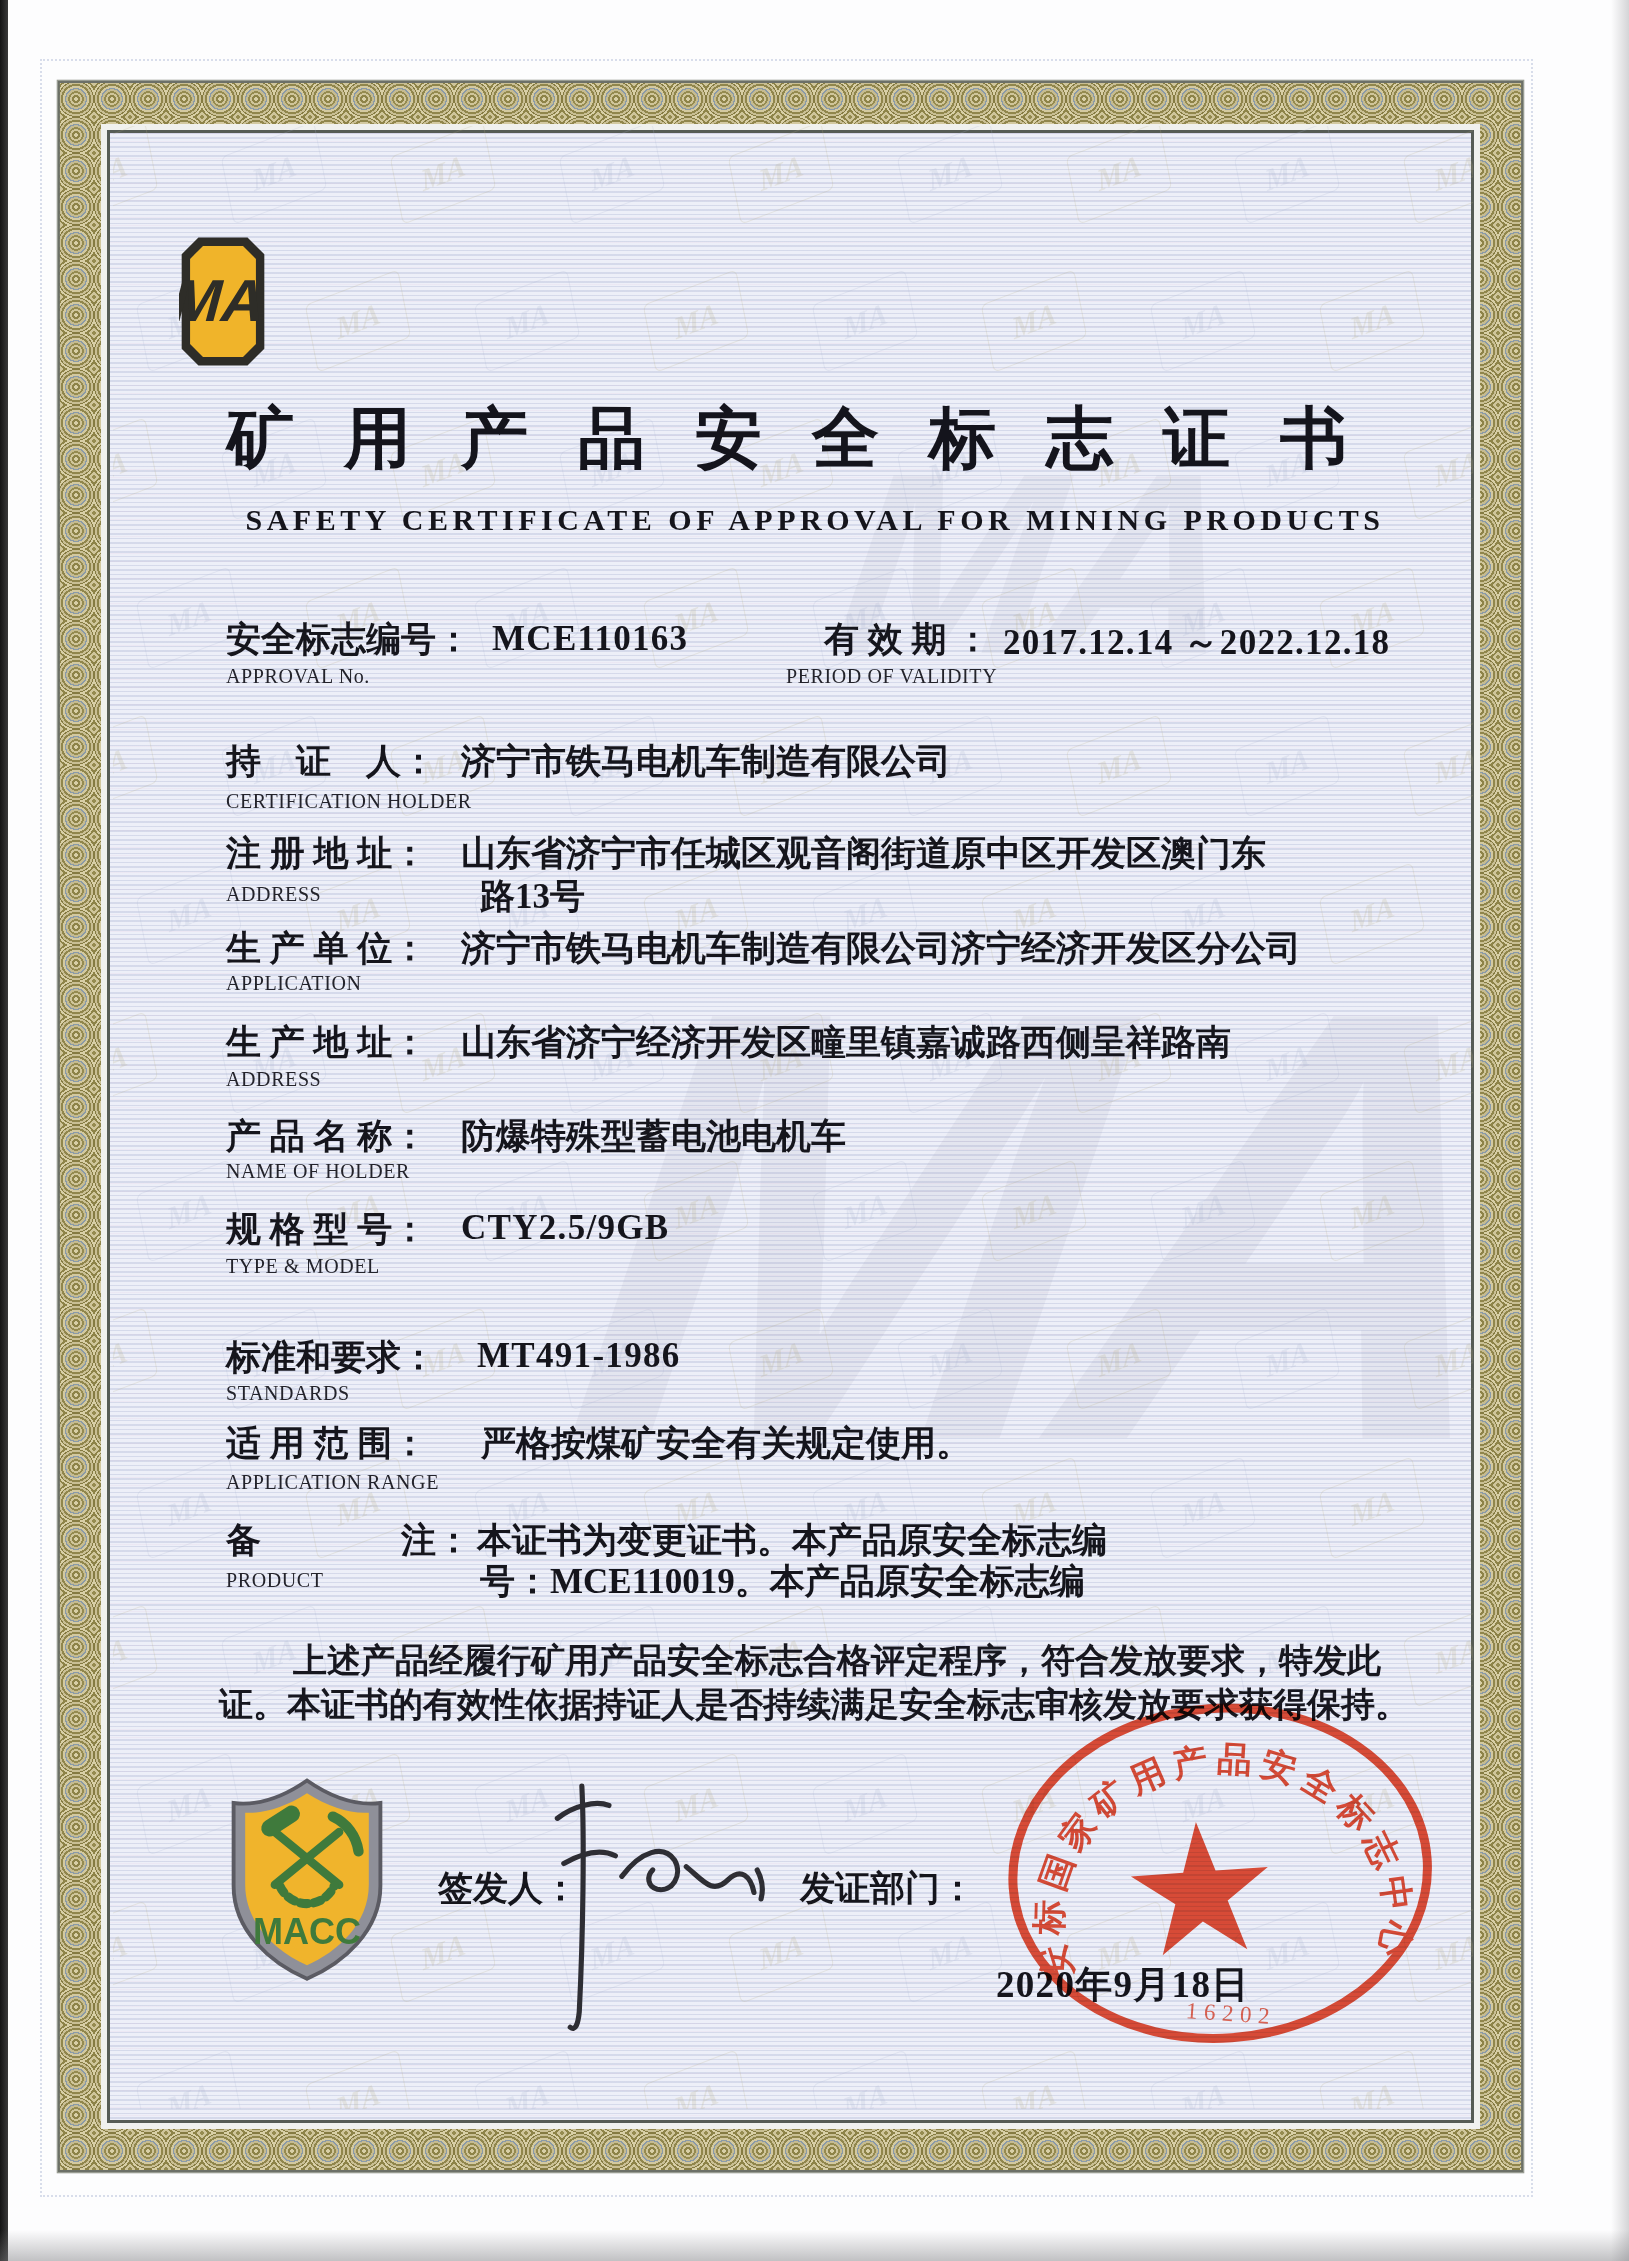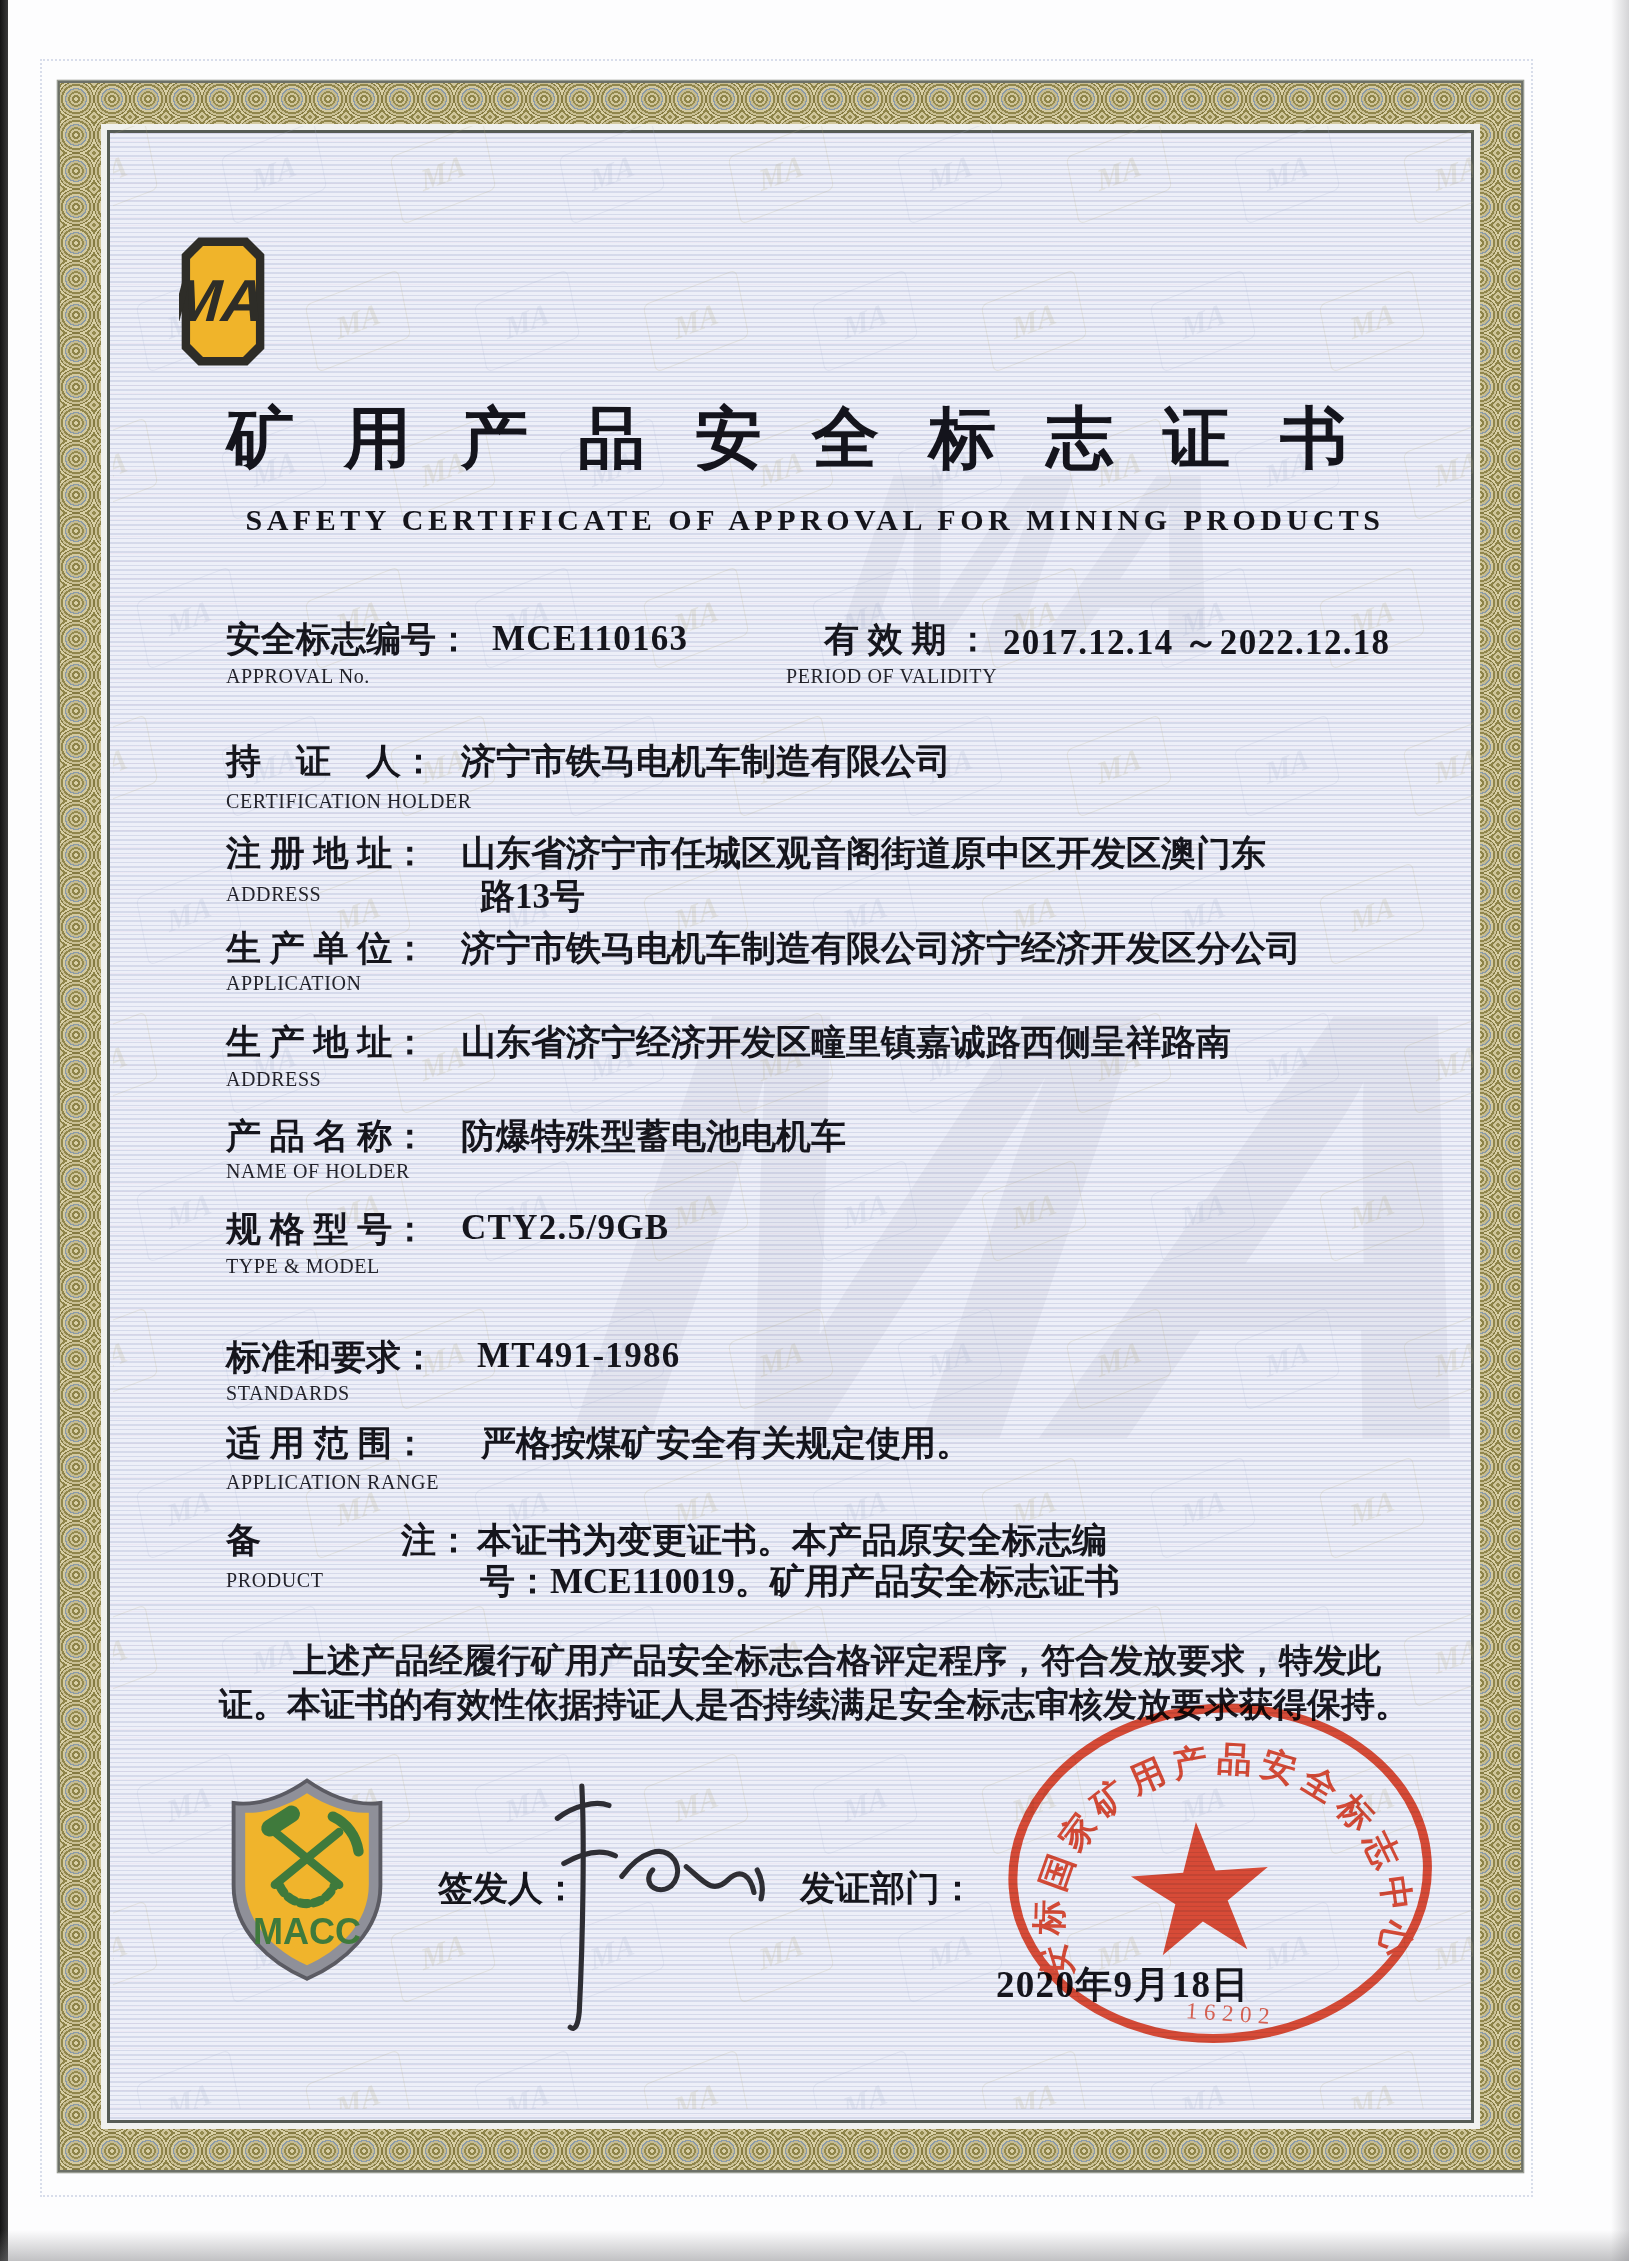--- a/index.html
+++ b/index.html
@@ -273,21 +273,21 @@
     <div class="crow" style="top:1420px">
       <span class="lab">适 用 范 围：</span>
       <span class="val" style="left:255px">严格按煤矿安全有关规定使用。</span>
     </div>
     <div class="erow" style="top:1471px">APPLICATION RANGE</div>
 
     <div class="crow" style="top:1517px">
       <span class="lab">备　　　　注：</span>
       <span class="val" style="left:251px">本证书为变更证书。本产品原安全标志编</span>
     </div>
-    <div class="l2" style="top:1558px">号：MCE110019。矿用产品安全标志证书</div>
+    <div class="l2" style="top:1558px">号：MCE110019。本产品原安全标志编</div>
     <div class="erow" style="top:1569px">PRODUCT</div>
 
     <div class="decl" style="left:293px;top:1638px">上述产品经履行矿用产品安全标志合格评定程序，符合发放要求，特发此</div>
     <div class="decl" style="left:219px;top:1682px">证。本证书的有效性依据持证人是否持续满足安全标志审核发放要求获得保持。</div>
 
     <svg class="macc" viewBox="0 0 292 322">
       <path d="M146,8 C186,36 226,47 260,43 L260,172 C260,242 202,292 146,316 C90,292 32,242 32,172 L32,43 C66,47 106,36 146,8 Z" fill="#8f9099" stroke="#5b5b63" stroke-width="6"></path>
       <path d="M146,28 C180,50 214,60 242,58 L242,170 C242,230 194,274 146,295 C98,274 50,230 50,170 L50,58 C78,60 112,50 146,28 Z" fill="#f0b42c"></path>
       <g stroke="#3f7a3c" stroke-width="13" fill="none" stroke-linecap="round">
         <path d="M96,88 L196,170"></path>

